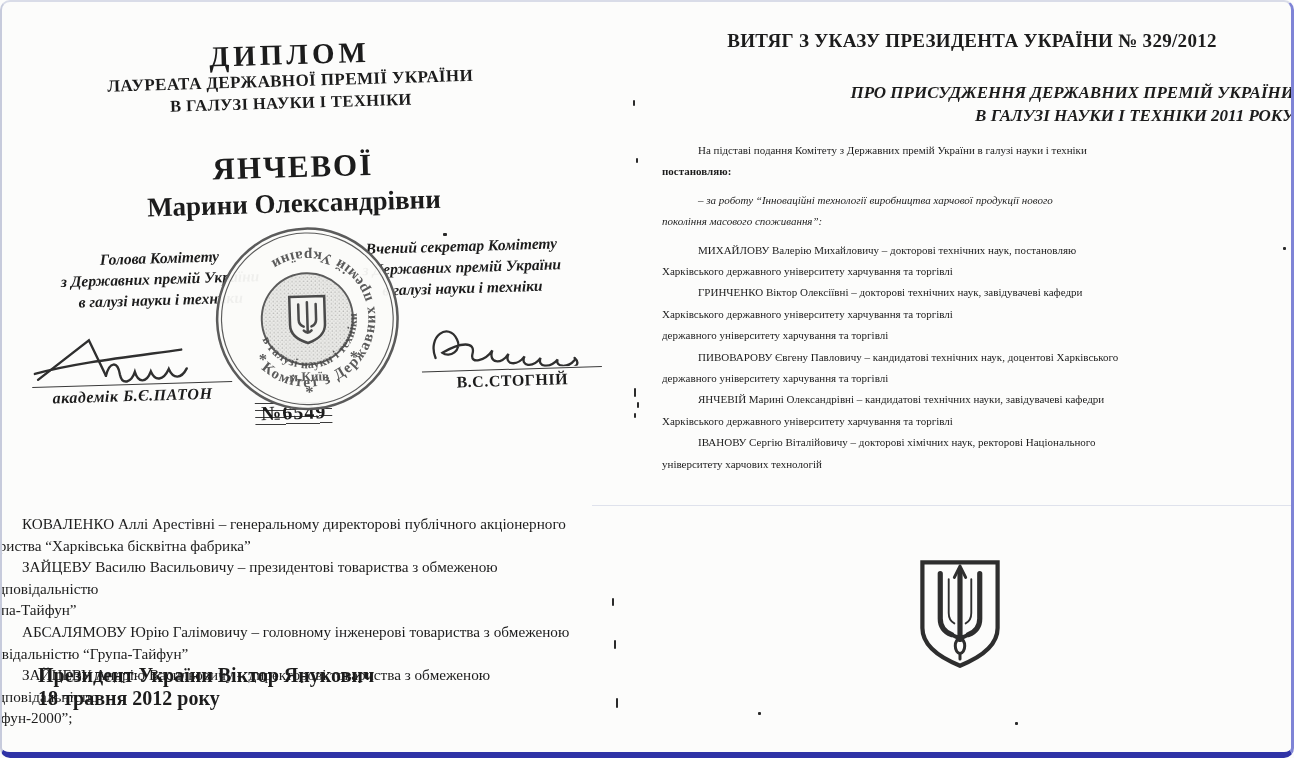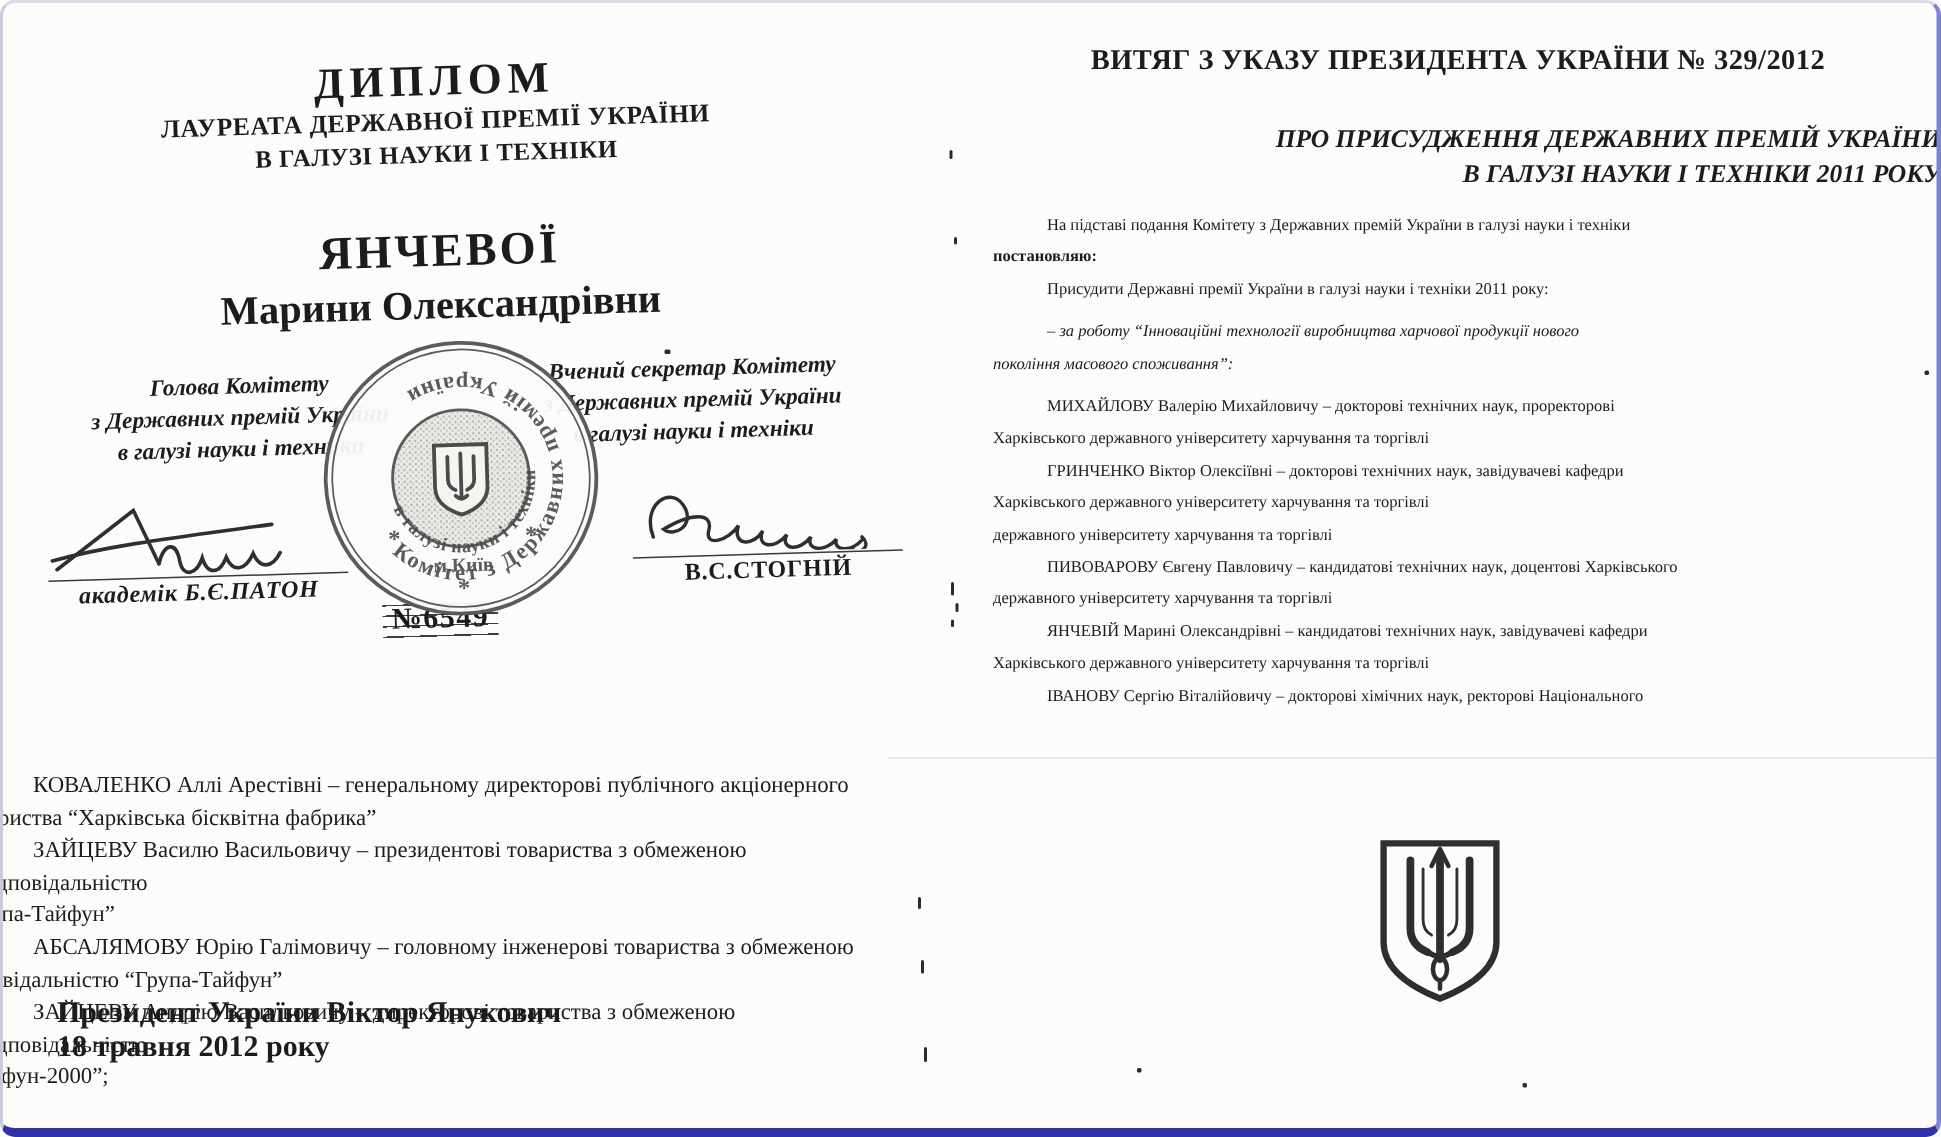--- a/index.html
+++ b/index.html
@@ -178,33 +178,33 @@
 
   <div class="decree">
     <div class="d-title">ВИТЯГ З УКАЗУ ПРЕЗИДЕНТА УКРАЇНИ № 329/2012</div>
     <div class="d-sub">
       <div>ПРО ПРИСУДЖЕННЯ ДЕРЖАВНИХ ПРЕМІЙ УКРАЇНИ</div>
       <div>В ГАЛУЗІ НАУКИ І ТЕХНІКИ 2011 РОКУ</div>
     </div>
     <div class="d-body">
         <div class="ind">На підставі подання Комітету з Державних премій України в галузі науки і техніки</div>
         <div class="b">постановляю:</div>
-        <div class="ind">Присудити Державні премії України в галузі науки і техніки 2011 року:</div>
         <div class="ind bi gap">– за роботу “Інноваційні технології виробництва харчової продукції нового</div>
         <div class="bi">покоління масового споживання”:</div>
-        <div class="ind gap">МИХАЙЛОВУ Валерію Михайловичу – докторові технічних наук, проректорові</div>
+        <div class="ind gap">МИХАЙЛОВУ Валерію Михайловичу – докторові технічних наук, постановляю</div>
         <div>Харківського державного університету харчування та торгівлі</div>
         <div class="ind">ГРИНЧЕНКО Віктор Олексіївні – докторові технічних наук, завідувачеві кафедри</div>
         <div>Харківського державного університету харчування та торгівлі</div>
         <div>державного університету харчування та торгівлі</div>
         <div class="ind">ПИВОВАРОВУ Євгену Павловичу – кандидатові технічних наук, доцентові Харківського</div>
         <div>державного університету харчування та торгівлі</div>
-        <div class="ind">ЯНЧЕВІЙ Марині Олександрівні – кандидатові технічних наук, завідувачеві кафедри</div>
+        <div class="ind">ЯНЧЕВІЙ Марині Олександрівні – кандидатові технічних науки, завідувачеві кафедри</div>
         <div>Харківського державного університету харчування та торгівлі</div>
         <div class="ind">ІВАНОВУ Сергію Віталійовичу – докторові хімічних наук, ректорові Національного</div>
+        <div>університету харчових технологій</div>
       </div>
   </div>
 
   <svg class="emblem" viewBox="0 0 100 122">
     <path d="M10 6 H90 V76 Q90 100 50 116 Q10 100 10 76 Z" fill="none" stroke="#2e2e2e" stroke-width="4.5"></path>
     <g fill="none" stroke="#2e2e2e" stroke-linecap="round">
       <path d="M29 18 V66 Q29 78 41 83" stroke-width="5.5"></path>
       <path d="M71 18 V66 Q71 78 59 83" stroke-width="5.5"></path>
       <path d="M50 16 V88" stroke-width="5.5"></path>
       <path d="M50 10 L44 22 M50 10 L56 22" stroke-width="3.2"></path>

